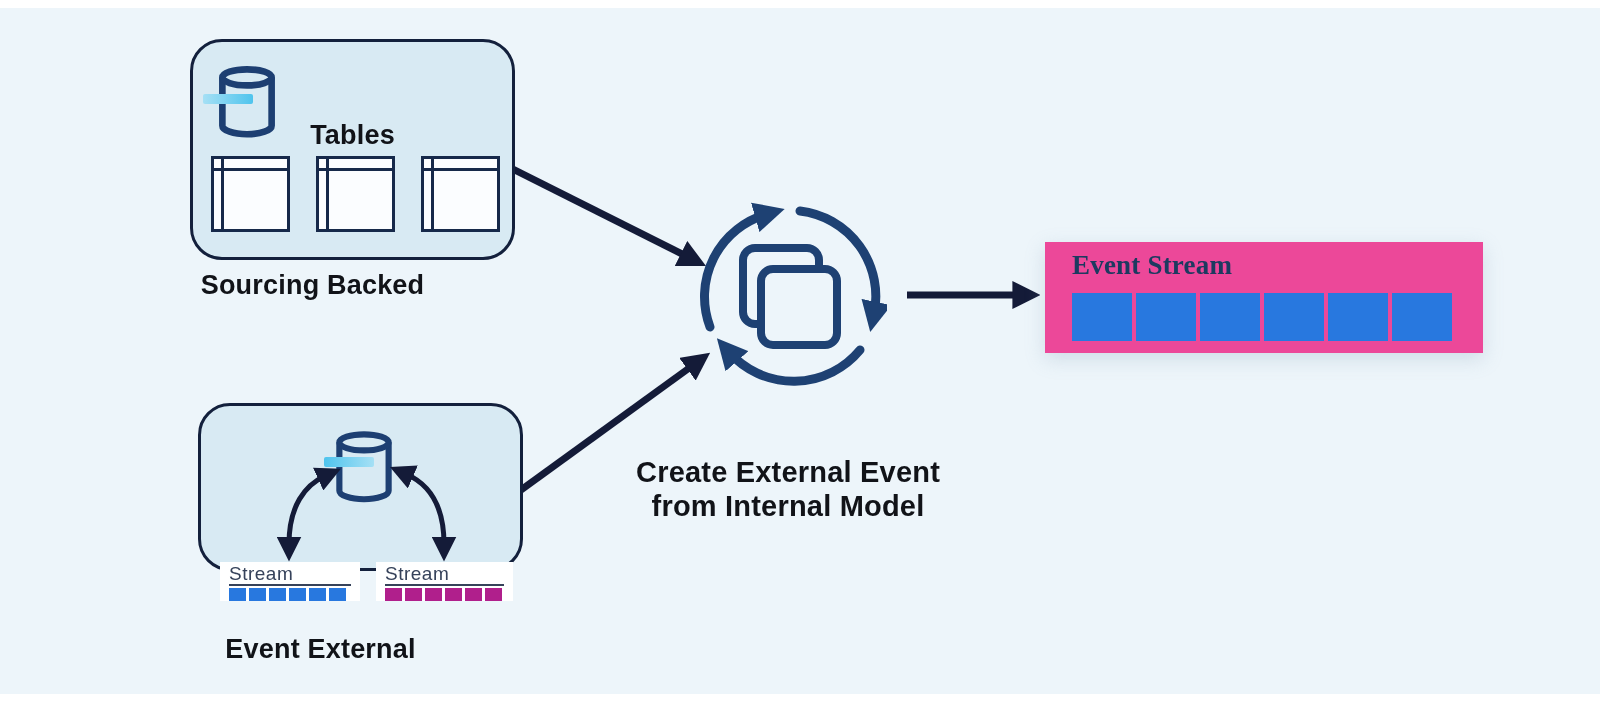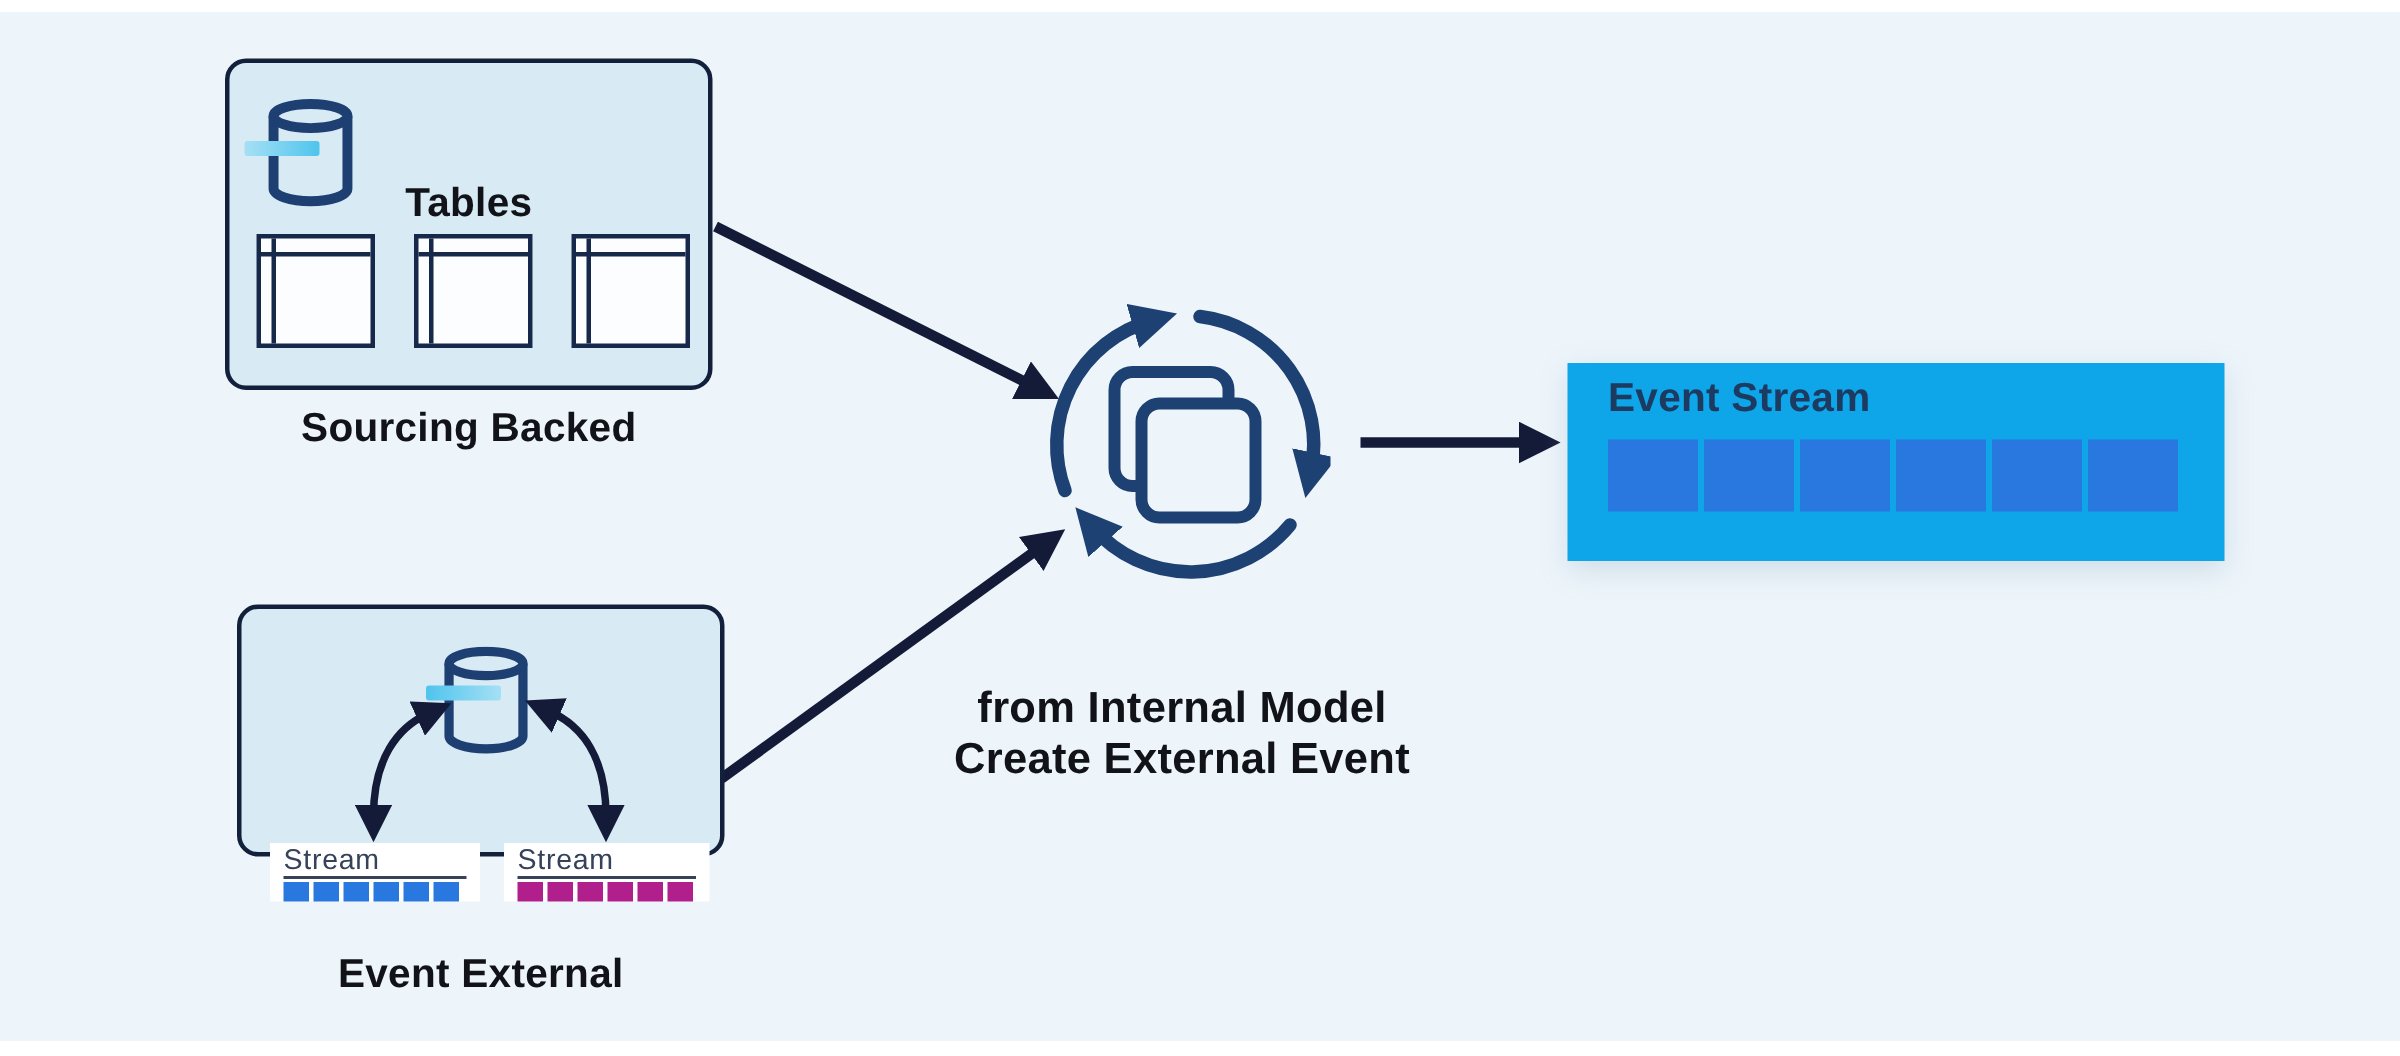--- a/index.html
+++ b/index.html
@@ -13,21 +13,21 @@
   body{font-family:"Liberation Sans","DejaVu Sans",sans-serif;background:var(--frame-bg);}
   .canvas{position:relative;width:1600px;height:704px;background:var(--page-bg);}
   .strip{position:absolute;left:0;width:1600px;background:var(--frame-bg);}
   .strip.top{top:0;height:8px;}
   .strip.bottom{bottom:0;height:10px;}
 
   svg.flow{position:absolute;left:0;top:0;pointer-events:none;}
   .flow-line{stroke:var(--arrow);stroke-width:7;fill:none;}
   .mk{fill:var(--arrow);}
 
-  .group-box{position:absolute;background:var(--box-fill);border:3.5px solid var(--box-border);border-radius:14px;}
+  .group-box{position:absolute;background:var(--box-fill);border:3.5px solid var(--box-border);border-radius:32px;margin-left:40px;}
   .db-box{left:150px;top:39px;width:325px;height:221px;}
   .es-box{left:158px;top:403px;width:325px;height:168px;}
 
   .cyl-svg{position:absolute;}
   .cyl-svg.cyl1{left:24px;top:24px;}
   .cyl-svg.cyl2{left:133px;top:25px;}
   .stripe{position:absolute;height:10px;width:50px;border-radius:2px;}
   .stripe.s1{left:10px;top:52px;background:linear-gradient(90deg,var(--cyan-light),var(--cyan));}
   .stripe.s2{left:123px;top:51px;background:linear-gradient(90deg,var(--cyan),var(--cyan-light));}
 
@@ -55,22 +55,22 @@
 
   .transform-icon{position:absolute;left:697px;top:202px;width:190px;height:190px;}
   .arc{stroke:var(--navy);stroke-width:9;fill:none;stroke-linecap:round;}
   .mk-navy{fill:var(--navy);}
   .sq{stroke:var(--navy);stroke-width:8;fill:var(--page-bg);}
 
   .transform-caption{position:absolute;left:593px;top:455px;width:390px;text-align:center;
     font-size:29px;line-height:34px;font-weight:800;color:var(--text-dark);letter-spacing:.2px;}
   .transform-caption span{display:block;}
 
-  .stream-panel{position:absolute;left:1045px;top:242px;width:438px;height:132px;background:#0ea5e9;
-    box-shadow:0 6px 18px rgba(140,165,190,.30);}
+  .stream-panel{position:absolute;left:1045px;top:242px;width:438px;height:111px;background:#ec4899;
+    box-shadow:0 6px 18px rgba(140,165,190,.30);font-family:Liberation Serif, serif;}
   .stream-panel-title{position:absolute;left:27px;top:8px;font-size:27px;font-weight:800;color:var(--title-navy);letter-spacing:.2px;}
   .es-blocks{position:absolute;left:27px;top:51px;display:flex;gap:4px;}
   .es-blk{width:60px;height:48px;background:var(--blk);}
 </style>
 </head>
 <body>
 
 <div class="canvas">
   <div class="strip top"></div>
   <div class="strip bottom"></div>
@@ -159,22 +159,22 @@
       </marker>
     </defs>
     <path class="arc" d="M13 125 A 86 86 0 0 1 70 12" marker-end="url(#mNavy)"></path>
     <path class="arc" d="M103 9 A 86 86 0 0 1 177 112" marker-end="url(#mNavy)"></path>
     <path class="arc" d="M163 148 A 86 86 0 0 1 32 150" marker-end="url(#mNavy)"></path>
     <rect class="sq" x="46" y="46" width="76" height="76" rx="12"></rect>
     <rect class="sq" x="64" y="67" width="76" height="76" rx="12"></rect>
   </svg>
 
   <div class="transform-caption">
+    <span>Create External Event</span>
     <span>from Internal Model</span>
-    <span>Create External Event</span>
   </div>
 
   <section class="stream-panel">
     <div class="stream-panel-title">Event Stream</div>
     <div class="es-blocks" style="--blk: #2878df;">
       <span class="es-blk"></span>
     <span class="es-blk"></span>
         <span class="es-blk"></span>
         <span class="es-blk"></span>
         <span class="es-blk"></span>

